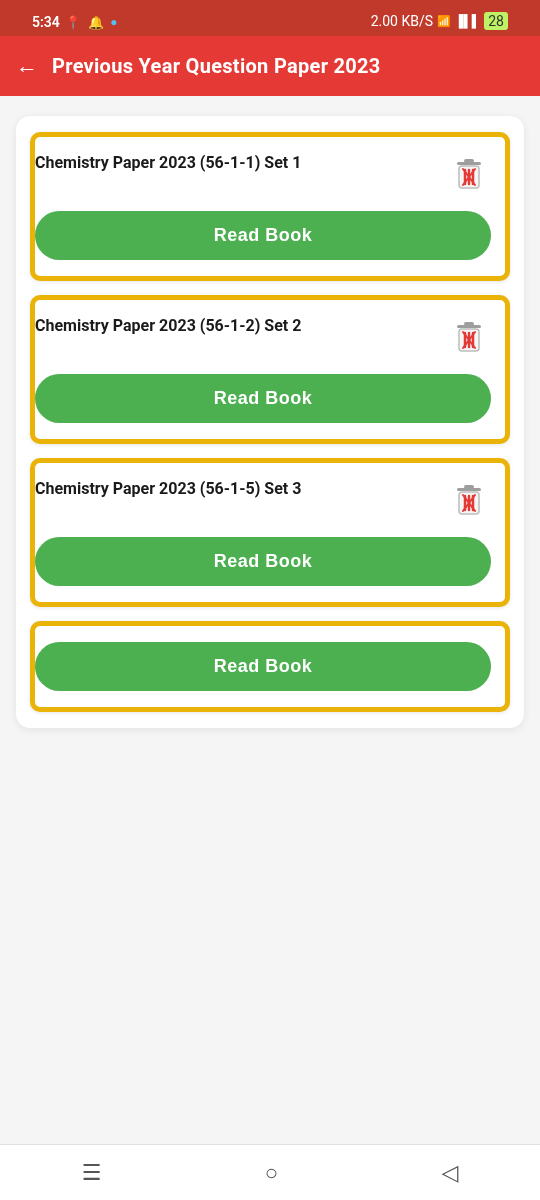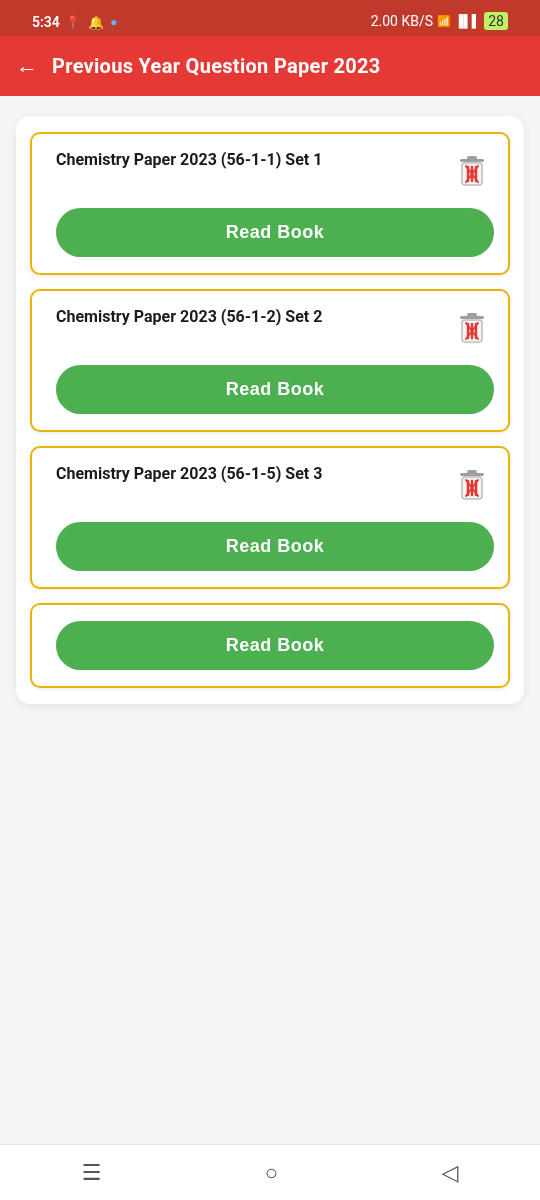--- a/index.html
+++ b/index.html
@@ -87,23 +87,23 @@
       display: flex;
       flex-direction: column;
       gap: 14px;
       box-shadow: 0 2px 8px rgba(0,0,0,0.08);
     }
 
     
     .book-card {
       background: white;
       border-radius: 10px;
-      padding: 16px 14px 16px 24px;
+      padding: 16px 14px 16px 0;
       box-shadow: 0 1px 4px rgba(0,0,0,0.1);
-      border: 2px solid #eab308;
+      border: 5px solid #eab308;
     }
 
     .card-header {
       display: flex;
       align-items: flex-start;
       justify-content: space-between;
       margin-bottom: 14px;
     }
 
     .card-title {

